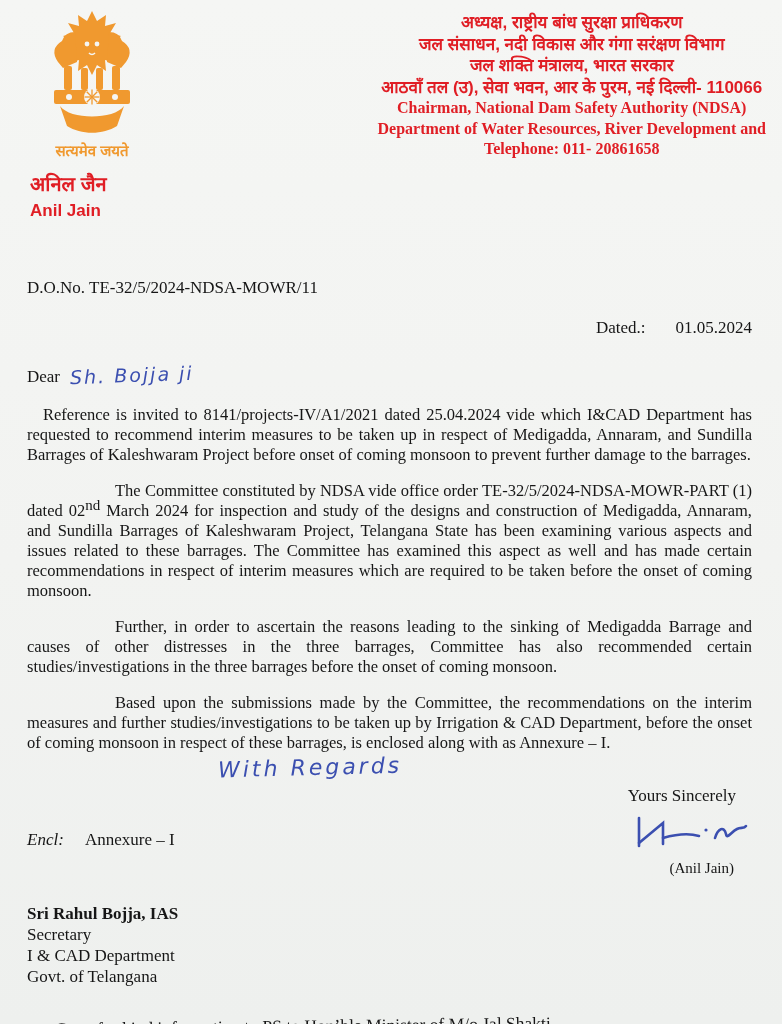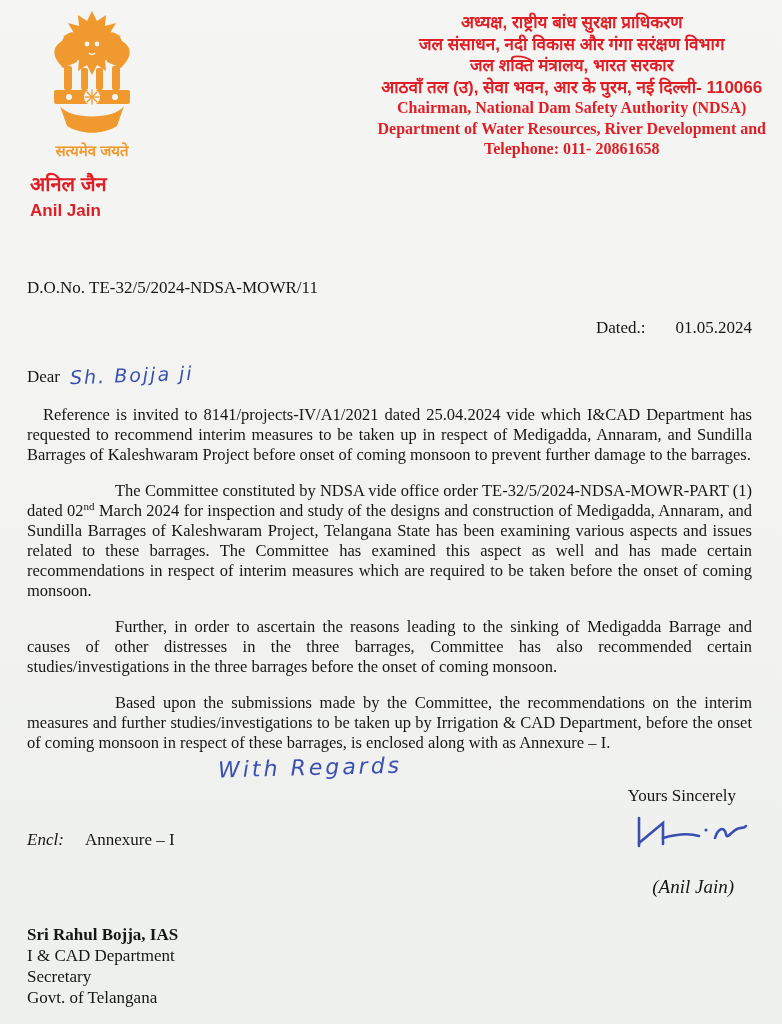--- a/index.html
+++ b/index.html
@@ -26,30 +26,30 @@
   
   .ref-line { display: flex; justify-content: space-between; margin: 20px 30px 0 27px; font-size: 17px; }
   .dated-group { display: flex; margin-top: 40px; }
   .dated-label { margin-right: 30px; }
   .salutation { margin: 26px 30px 0 27px; font-size: 17px; }
   .hand { font-family: "DejaVu Sans", sans-serif; font-style: italic; color: #3b4fb0; }
   .hand-name { display: inline-block; font-size: 19px; letter-spacing: 2px; transform: rotate(-2deg); margin-left: 10px; }
   .para { margin: 16px 30px 0 27px; font-size: 16.5px; line-height: 20px; text-align: justify; }
   .para.first { margin-top: 18px; text-indent: 16px; }
   .para.indent { text-indent: 88px; }
-  sup.ord { font-size: 11px; vertical-align: super; line-height: 0; }
+  sup.ord { font-size: 15px; vertical-align: super; line-height: 0; }
   .regards { margin: 2px 0 0 218px; font-size: 22px; letter-spacing: 3px; transform: rotate(-1.5deg); display: inline-block; }
   
   .close-row { display: flex; justify-content: space-between; margin: 6px 30px 0 27px; }
   .encl { margin-top: 44px; font-size: 17px; }
   .encl-label { display: inline-block; width: 58px; font-style: italic; }
   .signoff { text-align: right; }
   .sign-off-text { font-size: 17px; padding-right: 16px; }
   .signature { margin: 4px 0 0 auto; display: block; }
-  .signature-name { font-size: 19px; padding-right: 18px; margin-top: 20px; font-style: italic; }
+  .signature-name { font-size: 15px; padding-right: 18px; margin-top: 4px; }
   
   .addressee { margin: 26px 30px 0 27px; font-size: 17px; line-height: 21px; }
   .addressee .name { font-weight: bold; }
   .copy-note { margin: 32px 30px 0 55px; font-size: 17.5px; transform: rotate(-0.7deg); transform-origin: left center; }
 </style>
 </head>
 <body>
 
 <div class="page">
 
@@ -150,21 +150,21 @@
           <path d="M88 28 C 91 18 97 16 99 24 C 100 30 104 22 110 19 C 114 17 117 19 119 16"></path>
         </g>
       </svg>
       <div class="signature-name">(Anil Jain)</div>
     </div>
   </div>
 
   
   <div class="addressee">
     <div class="name">Sri Rahul Bojja, IAS</div>
+    <div>Secretary</div>
     <div>I &amp; CAD Department</div>
-    <div>Secretary</div>
     <div>Govt. of Telangana</div>
   </div>
 
   
   <div class="copy-note">Copy for kind information to PS to Hon’ble Minister of M/o Jal Shakti</div>
 
 </div>
 
 </body></html>

